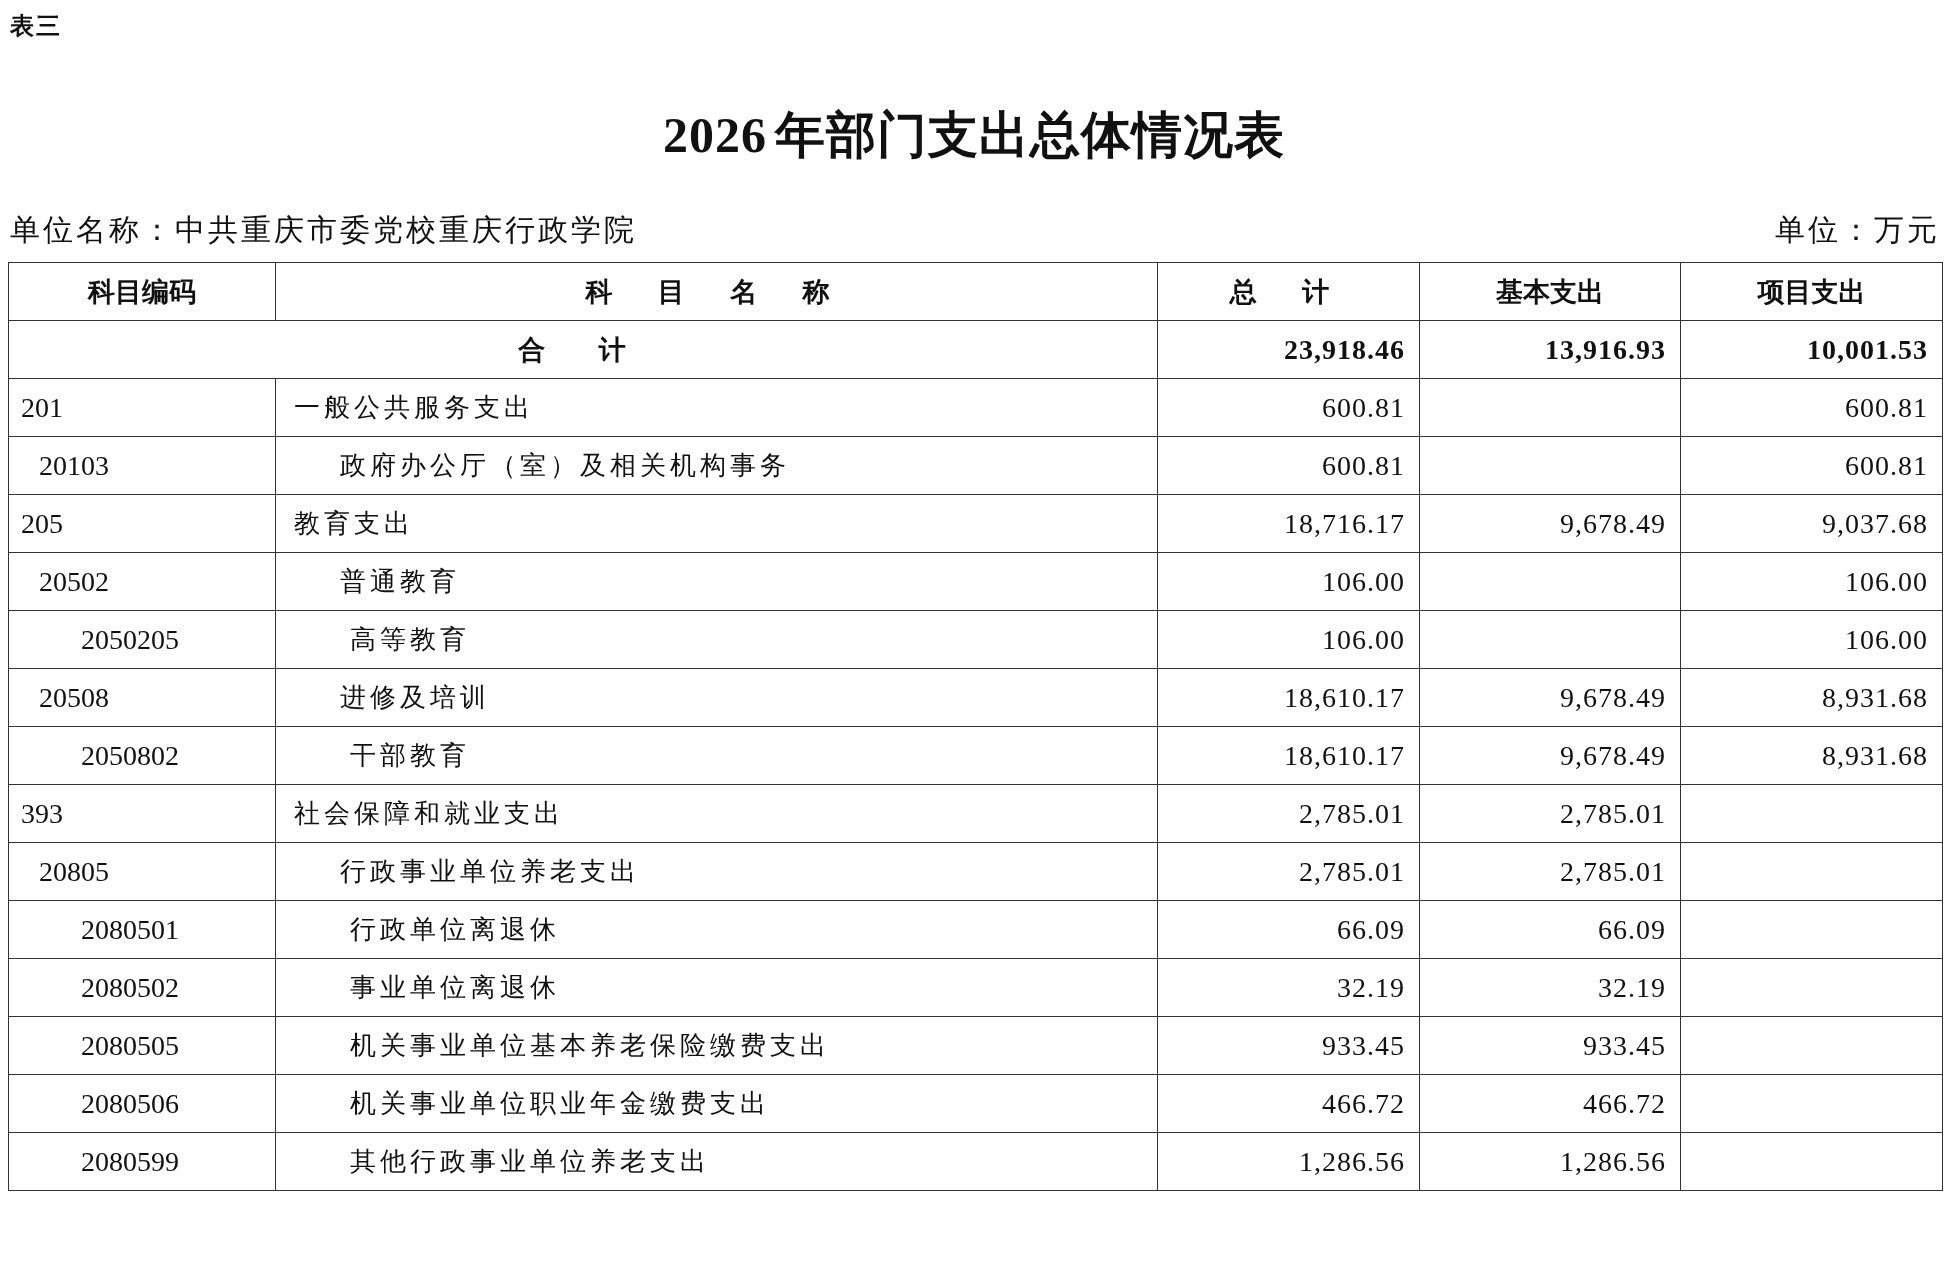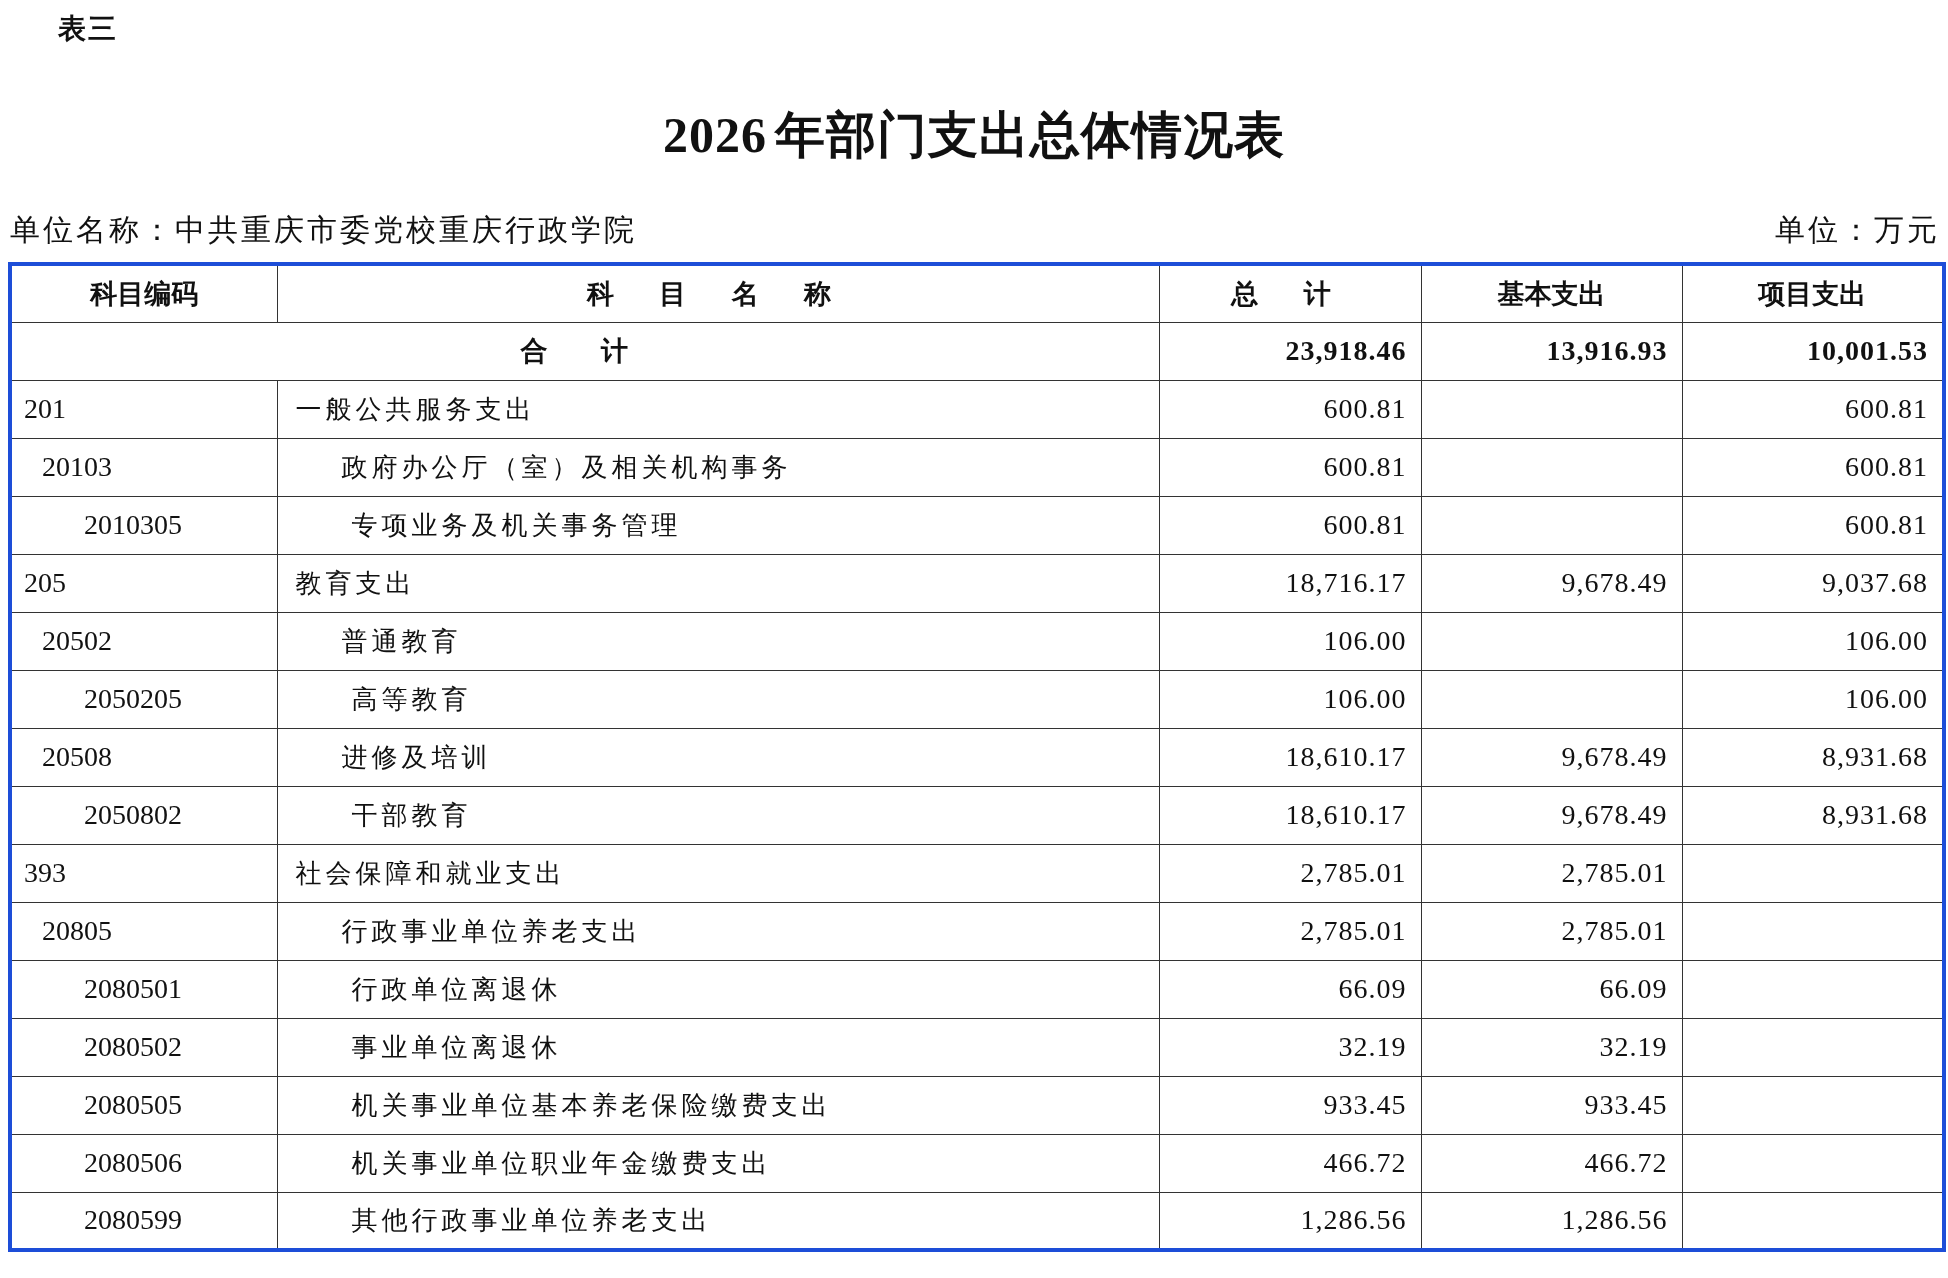--- a/index.html
+++ b/index.html
@@ -1,21 +1,21 @@
 <!DOCTYPE html>
 <html><head>
   <meta charset="utf-8">
   <style>
     html, body { margin: 0; padding: 0; background: #ffffff; }
     body { width: 1948px; height: 1278px; position: relative; overflow: hidden; color: #111; font-family: "DejaVu Serif", "Liberation Serif", serif; }
-    .table-no { position: absolute; left: 10px; top: 10px; font-family: Liberation Mono, monospace; font-weight: bold; font-size: 28px; letter-spacing: 2px; margin-left: 48px; }
+    .table-no { position: absolute; left: 10px; top: 10px; font-family: Liberation Mono, monospace; font-weight: bold; font-size: 24px; letter-spacing: 2px; }
     .title { position: absolute; left: 0; right: 0; top: 102px; text-align: center; font-size: 50px; font-weight: bold; letter-spacing: 1px; }
     .title .year { font-weight: bold; font-family: "Liberation Serif", serif; margin-right: 8px; }
     .unit-row { position: absolute; left: 10px; right: 8px; top: 210px; display: flex; justify-content: space-between; font-size: 30px; letter-spacing: 3px; }
-    table { position: absolute; left: 8px; top: 262px; width: 1934px; border-collapse: collapse; border: 4px solid #1d4ed8; table-layout: fixed; }
+    table { position: absolute; left: 8px; top: 262px; width: 1934px; border-collapse: collapse; border: 1px solid #1d4ed8; table-layout: fixed; }
     col.c1 { width: 267px; } col.c2 { width: 882px; } col.c3 { width: 262px; } col.c4 { width: 261px; } col.c5 { width: 262px; }
     th, td { border: 1px solid #333; height: 58px; padding: 0 12px; font-size: 26px; box-sizing: border-box; }
     th { font-family: "DejaVu Sans", "Liberation Sans", sans-serif; font-weight: bold; font-size: 27px; text-align: center; }
     th.spaced { letter-spacing: 18px; }
     td.code { text-align: left; font-family: "Liberation Serif", serif; font-size: 28px; }
     td.name { text-align: left; letter-spacing: 4px; }
     td.num { text-align: right; font-family: "Liberation Serif", serif; font-size: 28px; letter-spacing: 1px; padding-right: 14px; padding-left: 26px; }
     tr.total td { font-weight: bold; }
     tr.total td.label { text-align: center; font-family: "DejaVu Sans", "Liberation Sans", sans-serif; letter-spacing: 22px; font-size: 27px; }
     .lvl1 { padding-left: 12px; }
@@ -66,27 +66,20 @@
   <tr>
         <td class="code lvl1">201</td>
         <td class="name nlvl1">一般公共服务支出</td>
         <td class="num">600.81</td>
         <td class="num"></td>
         <td class="num">600.81</td>
       </tr>
       <tr>
         <td class="code lvl2">20103</td>
         <td class="name nlvl2">政府办公厅（室）及相关机构事务</td>
-        <td class="num">600.81</td>
-        <td class="num"></td>
-        <td class="num">600.81</td>
-      </tr>
-      <tr>
-        <td class="code lvl3">2010305</td>
-        <td class="name nlvl3">专项业务及机关事务管理</td>
         <td class="num">600.81</td>
         <td class="num"></td>
         <td class="num">600.81</td>
       </tr>
       <tr>
         <td class="code lvl1">205</td>
         <td class="name nlvl1">教育支出</td>
         <td class="num">18,716.17</td>
         <td class="num">9,678.49</td>
         <td class="num">9,037.68</td>

